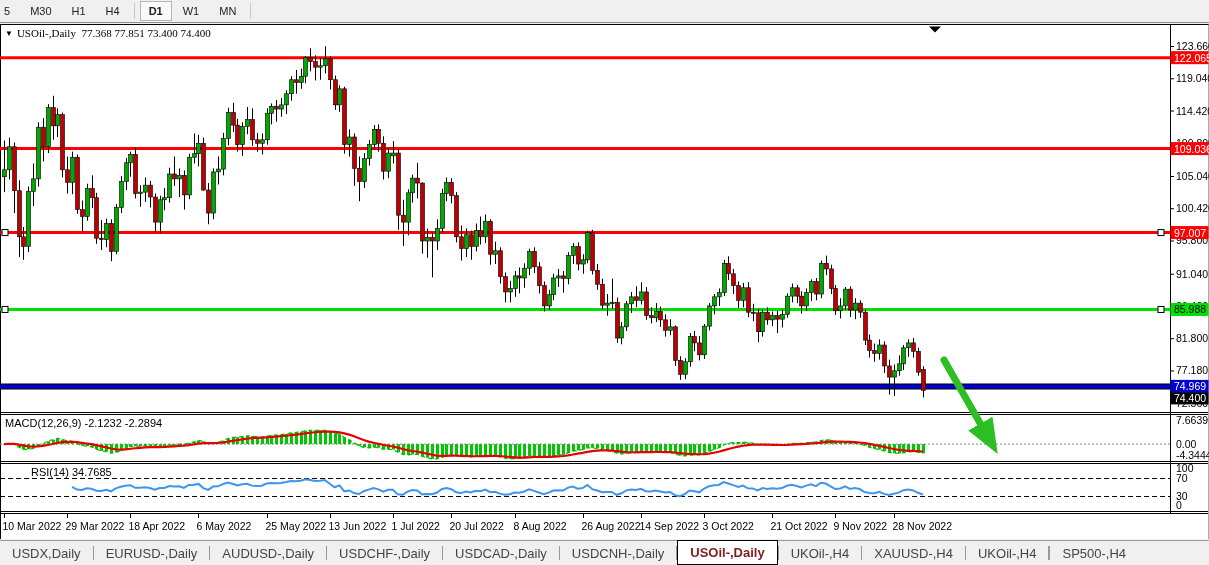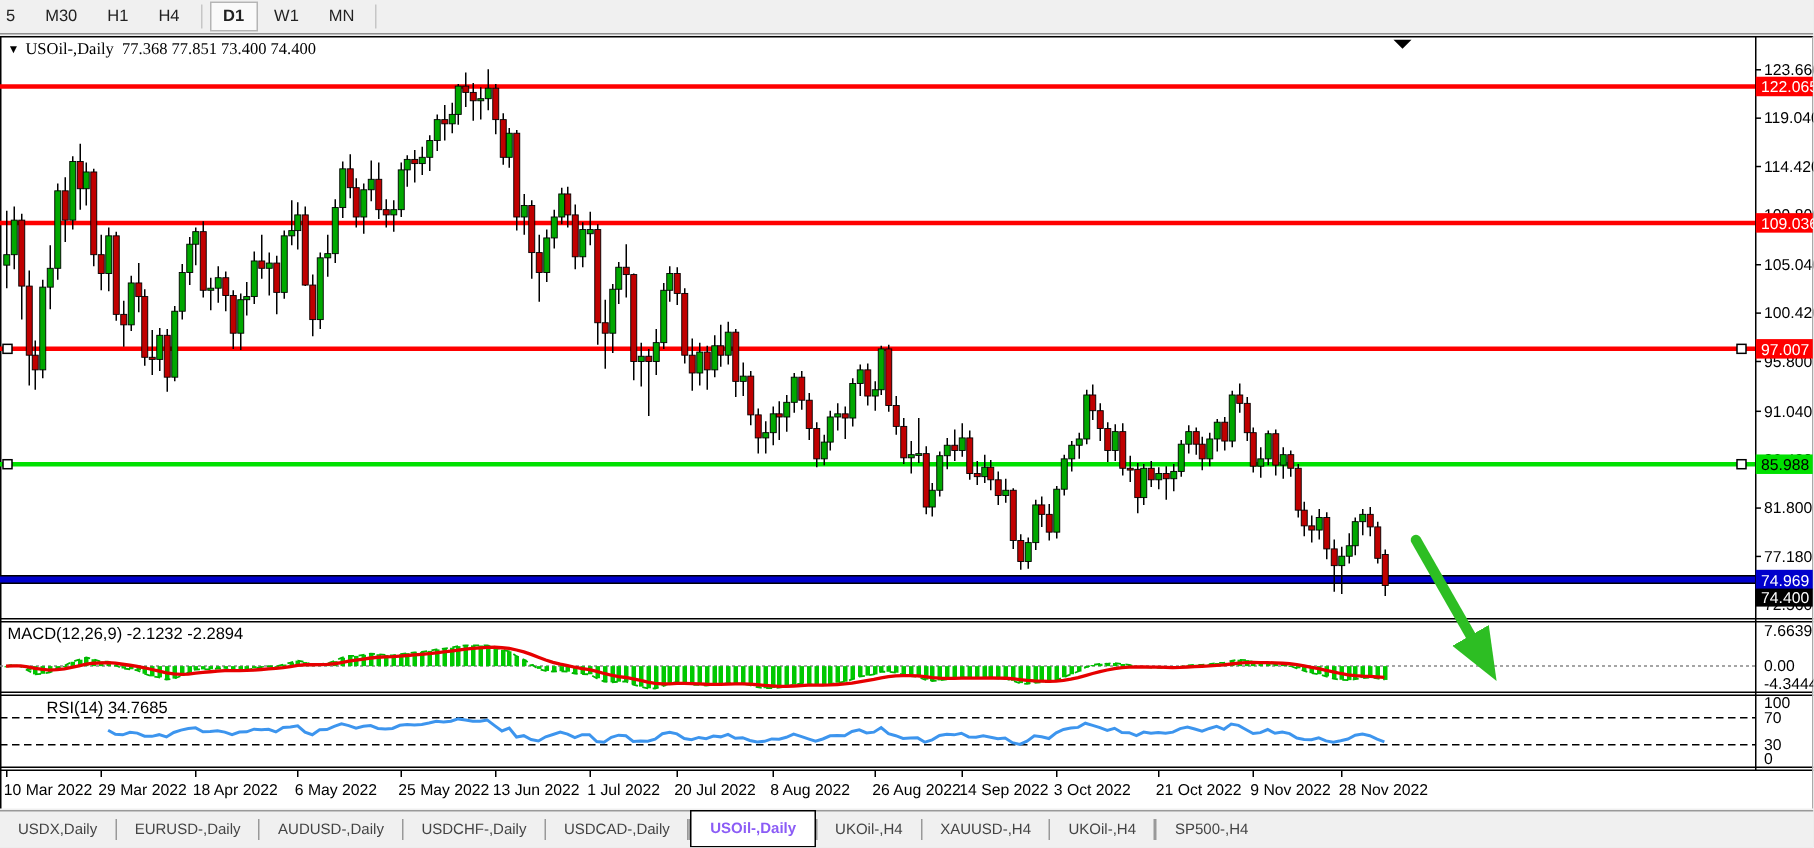--- a/index.html
+++ b/index.html
@@ -16,24 +16,24 @@
   
   #chart-svg{position:absolute;top:0;left:0;width:1209px;height:565px;z-index:1;pointer-events:none;}
   
   .pane-label{position:absolute;z-index:2;font-size:11px;color:#000;white-space:pre;}
   #chart-title{top:27px;left:5px;font-family:Liberation Serif, serif;}
   #chart-title .tri{font-size:8px;vertical-align:1px;margin-right:4px;}
   #macd-label{top:417px;left:5px;}
   #rsi-label{top:466px;left:0;margin-left:31px;}
   
   #tabbar{position:absolute;left:0;bottom:0;width:100%;height:24px;background:#f0f0f0;
-          border-top:1px solid #999;display:flex;align-items:stretch;font-size:10px;
+          border-top:1px solid #999;display:flex;align-items:stretch;font-size:13px;
           color:#444;z-index:3;}
   .sym-tab{padding:0 12px;display:flex;align-items:center;white-space:nowrap;}
-  .sym-tab.active{background:#fff;border:1px solid #000;font-weight:bold;color:#8b5cf6;margin-top:-1px;}
+  .sym-tab.active{background:#fff;border:1px solid #000;font-weight:bold;color:#7f1d1d;margin-top:-1px;}
   .tab-sep{width:1px;height:14px;background:#999;align-self:center;}
 </style>
 </head>
 <body>
 
 <div id="app">
   <div id="toolbar">
       <div class="tf-btn">5</div>
       <div class="tf-btn">M30</div>
       <div class="tf-btn">H1</div>
@@ -761,20 +761,21 @@
       <div class="sym-tab">USDX,Daily</div>
       <div class="tab-sep"></div>
       <div class="sym-tab">EURUSD-,Daily</div>
       <div class="tab-sep"></div>
       <div class="sym-tab">AUDUSD-,Daily</div>
       <div class="tab-sep"></div>
       <div class="sym-tab">USDCHF-,Daily</div>
       <div class="tab-sep"></div>
       <div class="sym-tab">USDCAD-,Daily</div>
       <div class="tab-sep"></div>
+      <div class="sym-tab">USDCNH-,Daily</div>
       <div class="tab-sep"></div>
       <div class="sym-tab active">USOil-,Daily</div>
       <div class="tab-sep"></div>
       <div class="sym-tab">UKOil-,H4</div>
       <div class="tab-sep"></div>
       <div class="sym-tab">XAUUSD-,H4</div>
       <div class="tab-sep"></div>
       <div class="sym-tab">UKOil-,H4</div>
       <div class="tab-sep"></div>
       <div class="tab-sep"></div>

